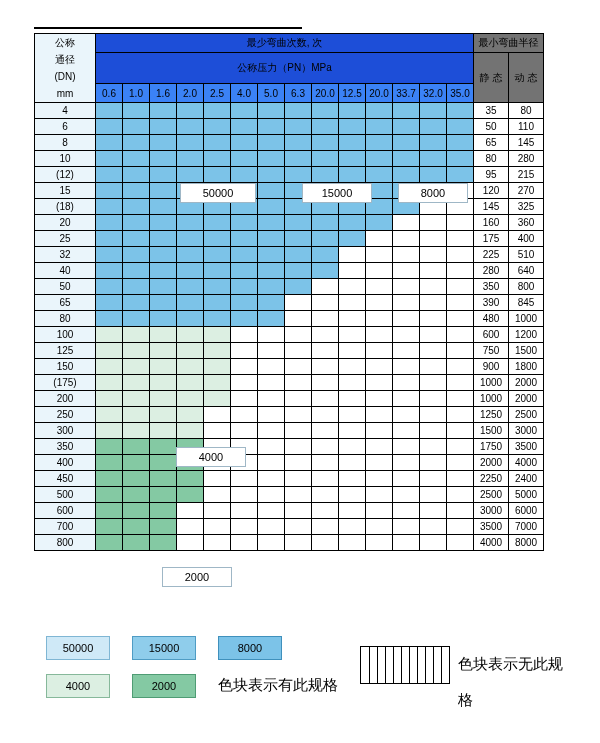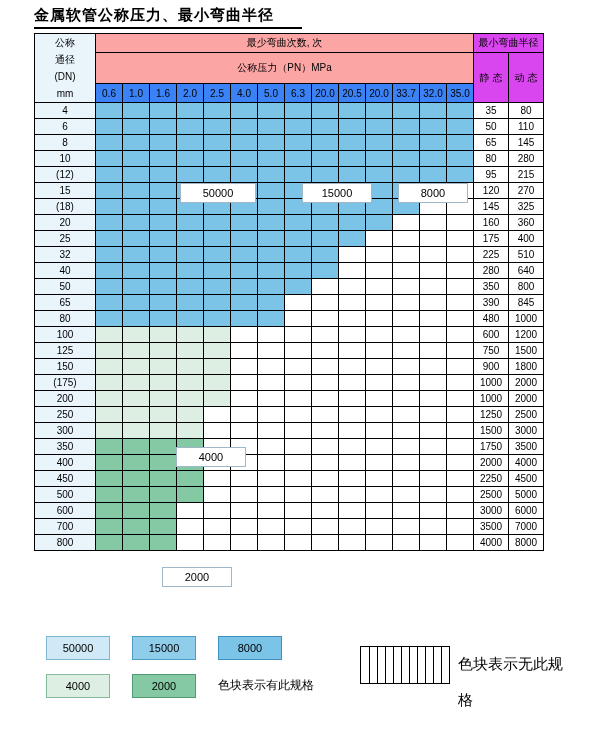--- a/index.html
+++ b/index.html
@@ -26,39 +26,39 @@
   .table-wrap{position:absolute;left:34px;top:33px;}
   table.main{border-collapse:collapse;table-layout:fixed;}
   table.main td,table.main th{
     border:1px solid #000;
     font-size:10px;
     text-align:center;
     vertical-align:middle;
     padding:0;
     font-weight:normal;
   }
-  .hdr{background:#fca5a5;}
+  .hdr{background:#1d4ed8;}
   .hdr-blue{background:#3b82f6;}
   .dn-cell{width:60px;height:15px;background:#eaf5fb;font-size:10px;}
   .pcell{width:26px;height:15px;}
   .rcell{width:34px;height:15px;background:#ffffff;}
 
   
   .c-blue{background:#7cc3e8;}
   .c-green{background:#84c9a3;}
   .c-lgreen{background:#dcefe2;}
   .c-white{background:#ffffff;}
 
   
   .h-row1 td{height:18px;}
   .h-row2 td{height:18px;}
   .h-row3 td{height:18px;}
 
   .vhdr{width:60px;background:#eaf5fb;font-size:10px;line-height:17px;}
-  .bendhdr{background:#d946ef;font-size:10px;}
+  .bendhdr{background:#737373;font-size:10px;}
 
   
   .tag{
     position:absolute;
     border:1px solid #9fb7c6;
     background:#ffffff;
     font-size:11px;
     text-align:center;
     line-height:18px;
     height:18px;
@@ -69,34 +69,33 @@
   .legend{position:absolute;left:34px;top:636px;width:540px;}
   .lg-box{
     position:absolute;width:62px;height:22px;border:1px solid #000;
     font-size:11px;text-align:center;line-height:22px;
   }
   .lg-50000{left:12px;top:0px;background:#cfe9f7;border-color:#7fb6d4;}
   .lg-15000{left:98px;top:0px;background:#8fcdeb;border-color:#4f9cc4;}
   .lg-8000 {left:184px;top:0px;background:#7cc3e8;border-color:#3f90bc;}
   .lg-4000 {left:12px;top:38px;background:#dcefe2;border-color:#86b89a;}
   .lg-2000 {left:98px;top:38px;background:#84c9a3;border-color:#4f9c74;}
-  .lg-text1{position:absolute;left:184px;top:38px;font-size:12px;line-height:22px;}
+  .lg-text1{position:absolute;left:184px;top:38px;font-size:15px;line-height:22px;}
   .lg-hatch{
     position:absolute;left:326px;top:10px;width:88px;height:36px;
     border:1px solid #000;background:#ffffff;
   }
   .lg-hatch i{position:absolute;top:0;bottom:0;width:1px;background:#000;}
   .lg-text2{position:absolute;left:424px;top:10px;font-size:15px;line-height:36px;}
 </style>
 </head>
 <body>
 
 <div id="page">
 
-  <div class="title">金属软管公称压力、最小弯曲半径</div>
   <div class="title-rule"></div>
 
   <div class="table-wrap">
     <table class="main">
       <thead>
         <tr class="h-row1">
           <td class="vhdr" rowspan="3">
             <div>公称</div>
             <div>通径</div>
             <div>(DN)</div>
@@ -113,21 +112,21 @@
         <tr class="h-row3" id="pressure-row">
             <td class="hdr-blue pcell">0.6</td>
             <td class="hdr-blue pcell">1.0</td>
             <td class="hdr-blue pcell">1.6</td>
             <td class="hdr-blue pcell">2.0</td>
             <td class="hdr-blue pcell">2.5</td>
             <td class="hdr-blue pcell">4.0</td>
             <td class="hdr-blue pcell">5.0</td>
             <td class="hdr-blue pcell">6.3</td>
             <td class="hdr-blue pcell">20.0</td>
-            <td class="hdr-blue pcell">20.5</td>
+            <td class="hdr-blue pcell">12.5</td>
             <td class="hdr-blue pcell">20.0</td>
             <td class="hdr-blue pcell">33.7</td>
             <td class="hdr-blue pcell">32.0</td>
             <td class="hdr-blue pcell">35.0</td>
           </tr>
       </thead>
       <tbody id="tbody">
           <tr>
             <td class="dn-cell">4</td>
             <td class="pcell c-blue"></td>
@@ -575,21 +574,21 @@
             <td class="pcell c-white"></td>
             <td class="pcell c-white"></td>
             <td class="pcell c-white"></td>
             <td class="pcell c-white"></td>
             <td class="pcell c-white"></td>
             <td class="pcell c-white"></td>
             <td class="pcell c-white"></td>
             <td class="pcell c-white"></td>
             <td class="pcell c-white"></td>
             <td class="rcell">2250</td>
-            <td class="rcell">4500</td>
+            <td class="rcell">2400</td>
           </tr>
           <tr>
             <td class="dn-cell">500</td>
             <td class="pcell c-green"></td>
             <td class="pcell c-green"></td>
             <td class="pcell c-green"></td>
             <td class="pcell c-green"></td>
             <td class="pcell c-white"></td>
             <td class="pcell c-white"></td>
             <td class="pcell c-white"></td>

